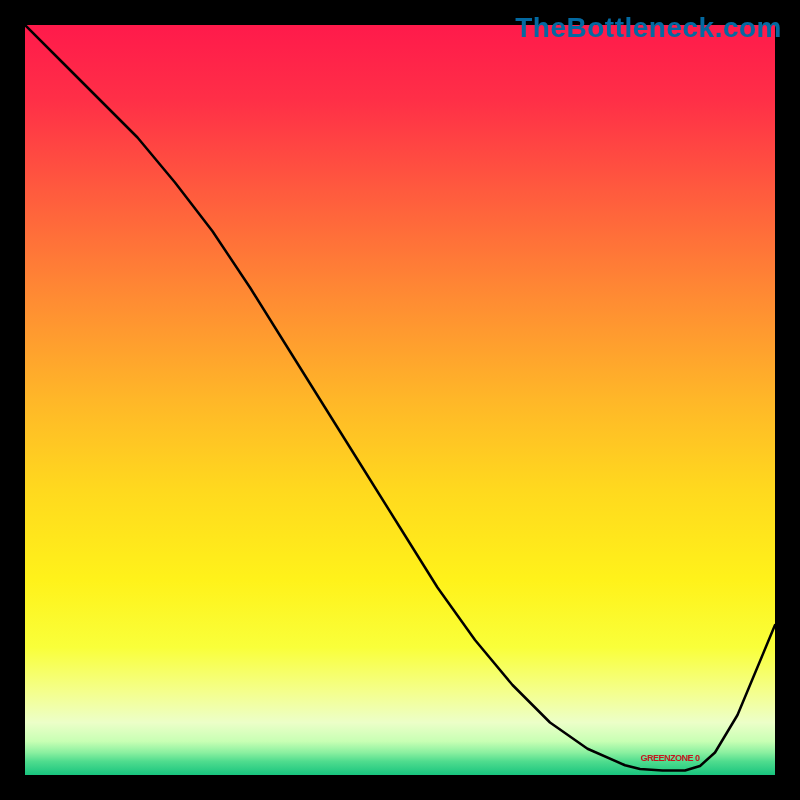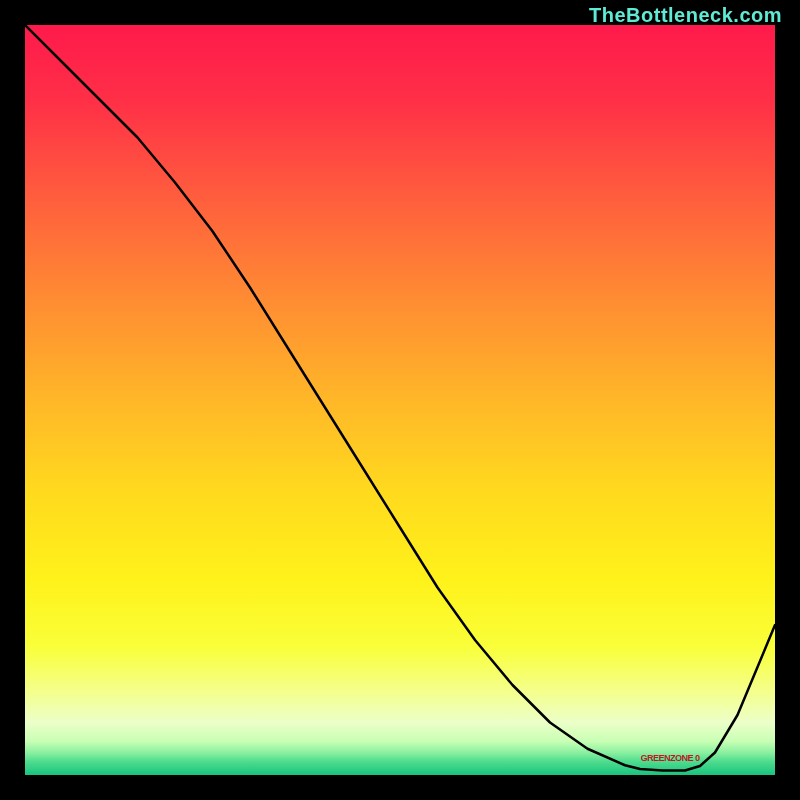--- a/index.html
+++ b/index.html
@@ -8,23 +8,23 @@
     background: #000;
     font-family: Arial, Helvetica, sans-serif;
     overflow: hidden;
   }
   .stage {
     position: relative;
     width: 800px; height: 800px;
   }
   .watermark {
     position: absolute;
-    top: 4px; right: 18px;
-    color: #5eead4;
-    font-size: 20px;
+    top: 12px; right: 18px;
+    color: #0369a1;
+    font-size: 28px;
     font-weight: bold;
     letter-spacing: 0.5px;
   }
   .plot-frame {
     position: absolute;
     left: 25px; top: 25px;
     width: 750px; height: 750px;
     background: #000;
   }
   svg.plot {

